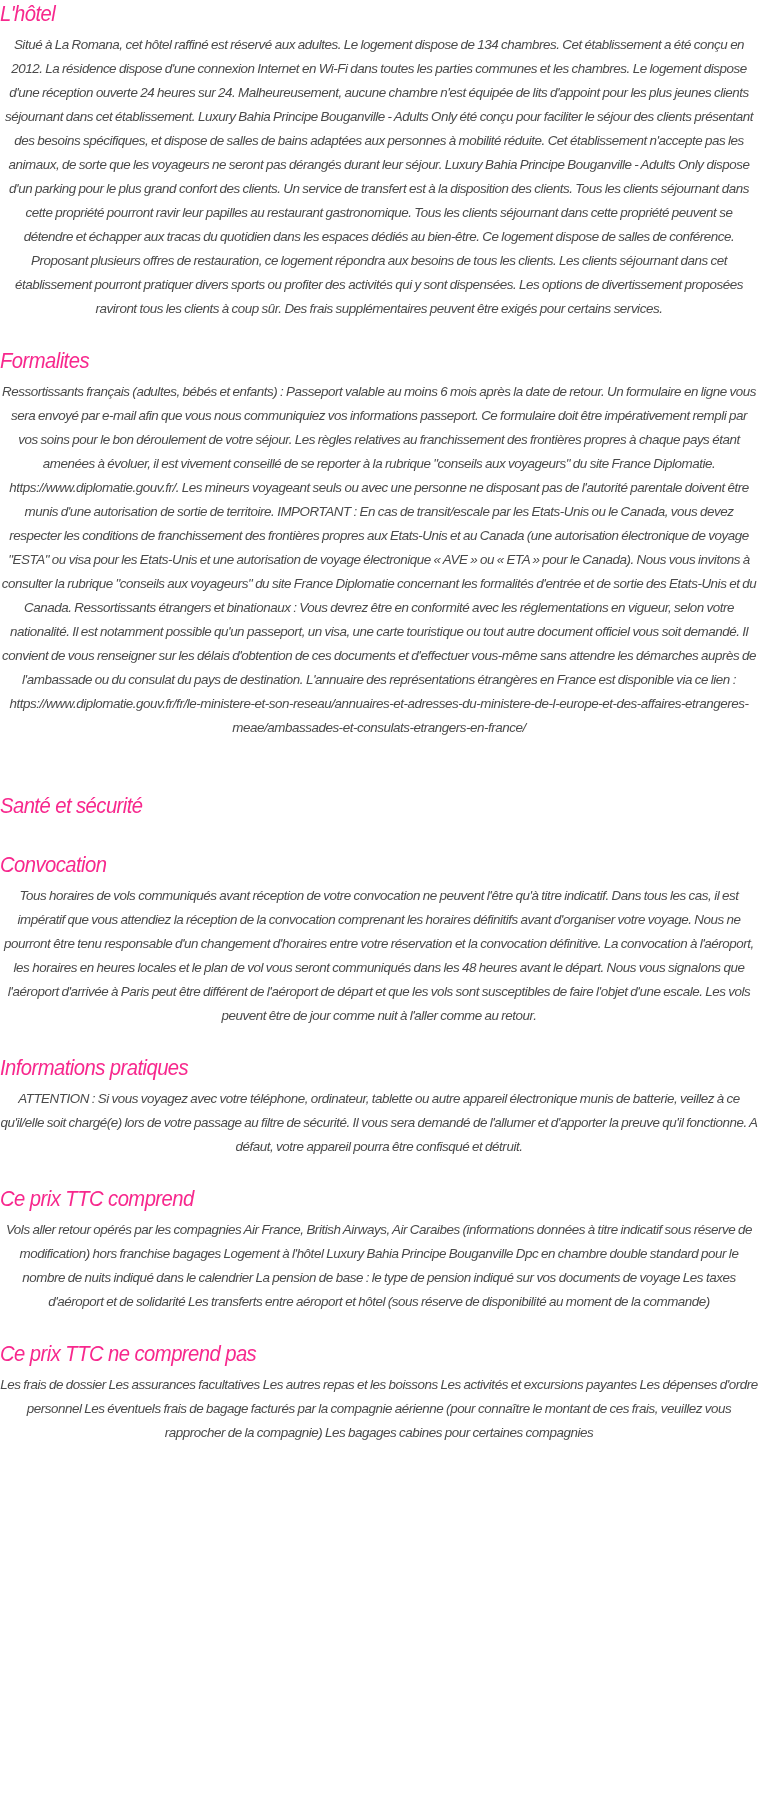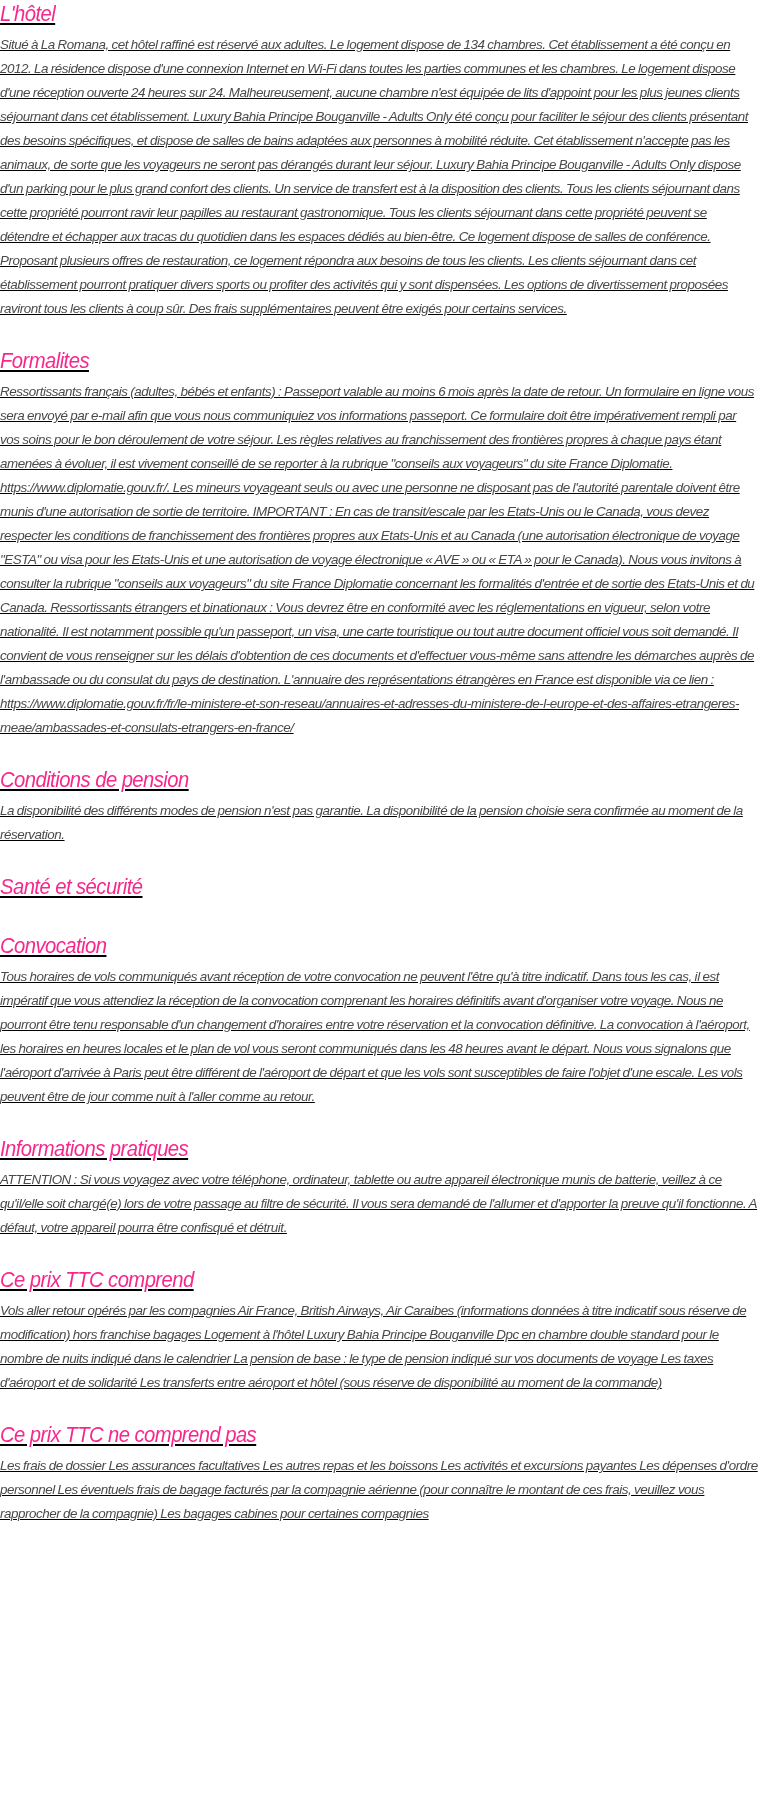--- a/index.html
+++ b/index.html
@@ -12,21 +12,20 @@
       height: 1807px;
       overflow: hidden;
       font-family: "Liberation Sans", sans-serif;
     }
     .doc {
       padding: 0 0 0 0;
       width: 758px;
     }
     .section {
       margin: 0;
-      text-decoration: underline;
     }
     .section-title {
       font-family: "Liberation Sans", sans-serif;
       font-style: italic;
       font-weight: normal;
       color: #f7288d;
       font-size: 22px;
       line-height: 28px;
       margin: 0 0 5px 0;
       letter-spacing: -0.6px;
@@ -38,20 +37,21 @@
       font-family: "Liberation Sans", sans-serif;
       font-style: italic;
       color: #4a4a4a;
       font-size: 13.4px;
       line-height: 24px;
       margin: 0;
       letter-spacing: -0.45px;
       word-spacing: -0.5px;
       padding-right: 0;
       word-break: break-word;
+      text-align: center;
     }
     .s-hotel { padding-top: 0; }
     .s-hotel .section-title { margin-top: 0; }
     .gap { height: 26px; }
   </style>
 </head>
 <body>
 
 <div class="doc">
 
@@ -60,24 +60,20 @@
     <p class="section-body">Situé à La Romana, cet hôtel raffiné est réservé aux adultes. Le logement dispose de 134 chambres. Cet établissement a été conçu en 2012. La résidence dispose d'une connexion Internet en Wi-Fi dans toutes les parties communes et les chambres. Le logement dispose d'une réception ouverte 24 heures sur 24. Malheureusement, aucune chambre n'est équipée de lits d'appoint pour les plus jeunes clients séjournant dans cet établissement. Luxury Bahia Principe Bouganville - Adults Only été conçu pour faciliter le séjour des clients présentant des besoins spécifiques, et dispose de salles de bains adaptées aux personnes à mobilité réduite. Cet établissement n'accepte pas les animaux, de sorte que les voyageurs ne seront pas dérangés durant leur séjour. Luxury Bahia Principe Bouganville - Adults Only dispose d'un parking pour le plus grand confort des clients. Un service de transfert est à la disposition des clients. Tous les clients séjournant dans cette propriété pourront ravir leur papilles au restaurant gastronomique. Tous les clients séjournant dans cette propriété peuvent se détendre et échapper aux tracas du quotidien dans les espaces dédiés au bien-être. Ce logement dispose de salles de conférence. Proposant plusieurs offres de restauration, ce logement répondra aux besoins de tous les clients. Les clients séjournant dans cet établissement pourront pratiquer divers sports ou profiter des activités qui y sont dispensées. Les options de divertissement proposées raviront tous les clients à coup sûr. Des frais supplémentaires peuvent être exigés pour certains services.</p>
   </section>
   <div class="gap"></div>
 
   <section class="section">
     <h2 class="section-title">Formalites</h2>
     <p class="section-body">Ressortissants français (adultes, bébés et enfants) : Passeport valable au moins 6 mois après la date de retour. Un formulaire en ligne vous sera envoyé par e-mail afin que vous nous communiquiez vos informations passeport. Ce formulaire doit être impérativement rempli par vos soins pour le bon déroulement de votre séjour. Les règles relatives au franchissement des frontières propres à chaque pays étant amenées à évoluer, il est vivement conseillé de se reporter à la rubrique "conseils aux voyageurs" du site France Diplomatie. https://www.diplomatie.gouv.fr/. Les mineurs voyageant seuls ou avec une personne ne disposant pas de l'autorité parentale doivent être munis d'une autorisation de sortie de territoire. IMPORTANT : En cas de transit/escale par les Etats-Unis ou le Canada, vous devez respecter les conditions de franchissement des frontières propres aux Etats-Unis et au Canada (une autorisation électronique de voyage "ESTA" ou visa pour les Etats-Unis et une autorisation de voyage électronique « AVE » ou « ETA » pour le Canada). Nous vous invitons à consulter la rubrique "conseils aux voyageurs" du site France Diplomatie concernant les formalités d'entrée et de sortie des Etats-Unis et du Canada. Ressortissants étrangers et binationaux : Vous devrez être en conformité avec les réglementations en vigueur, selon votre nationalité. Il est notamment possible qu'un passeport, un visa, une carte touristique ou tout autre document officiel vous soit demandé. Il convient de vous renseigner sur les délais d'obtention de ces documents et d'effectuer vous-même sans attendre les démarches auprès de l'ambassade ou du consulat du pays de destination. L'annuaire des représentations étrangères en France est disponible via ce lien : https://www.diplomatie.gouv.fr/fr/le-ministere-et-son-reseau/annuaires-et-adresses-du-ministere-de-l-europe-et-des-affaires-etrangeres-meae/ambassades-et-consulats-etrangers-en-france/</p>
   </section>
   <div class="gap"></div>
 
-  <section class="section">
-    <h2 class="section-title">Conditions de pension</h2>
-    <p class="section-body">La disponibilité des différents modes de pension n'est pas garantie. La disponibilité de la pension choisie sera confirmée au moment de la réservation.</p>
-  </section>
   <div class="gap"></div>
 
   <section class="section">
     <h2 class="section-title">Santé et sécurité</h2>
   </section>
   <div class="gap"></div>
 
   <section class="section">
     <h2 class="section-title">Convocation</h2>
     <p class="section-body">Tous horaires de vols communiqués avant réception de votre convocation ne peuvent l'être qu'à titre indicatif. Dans tous les cas, il est impératif que vous attendiez la réception de la convocation comprenant les horaires définitifs avant d'organiser votre voyage. Nous ne pourront être tenu responsable d'un changement d'horaires entre votre réservation et la convocation définitive. La convocation à l'aéroport, les horaires en heures locales et le plan de vol vous seront communiqués dans les 48 heures avant le départ. Nous vous signalons que l'aéroport d'arrivée à Paris peut être différent de l'aéroport de départ et que les vols sont susceptibles de faire l'objet d'une escale. Les vols peuvent être de jour comme nuit à l'aller comme au retour.</p>

